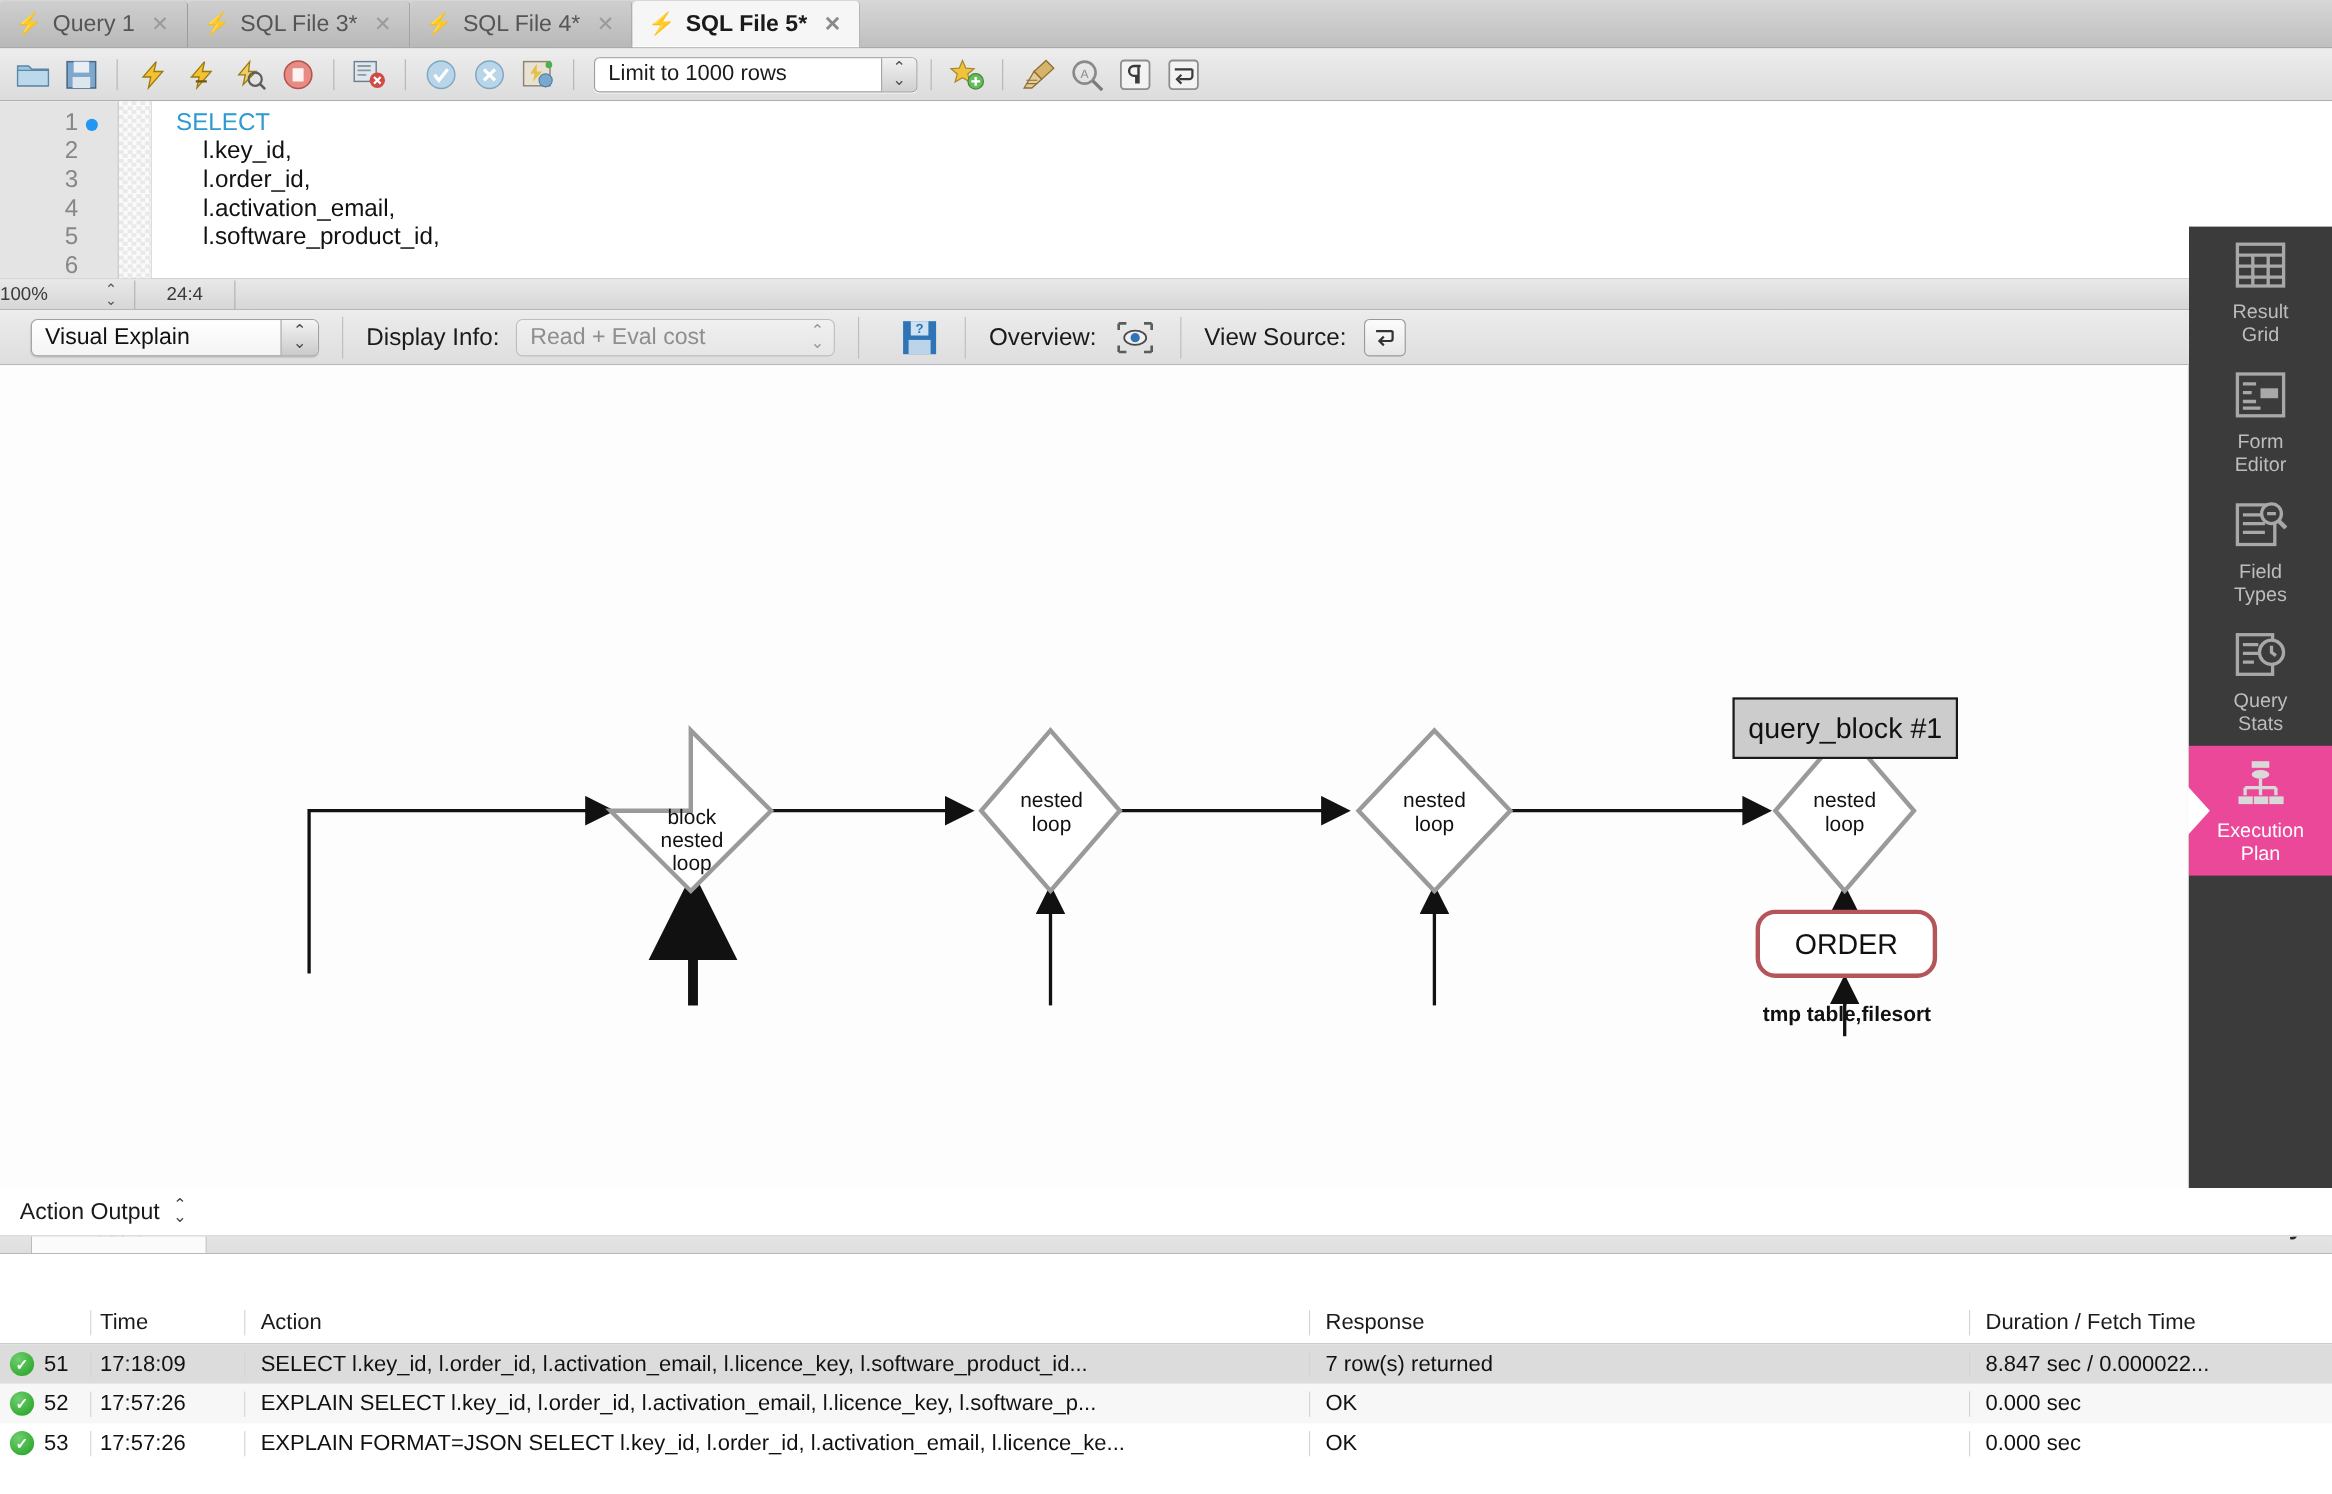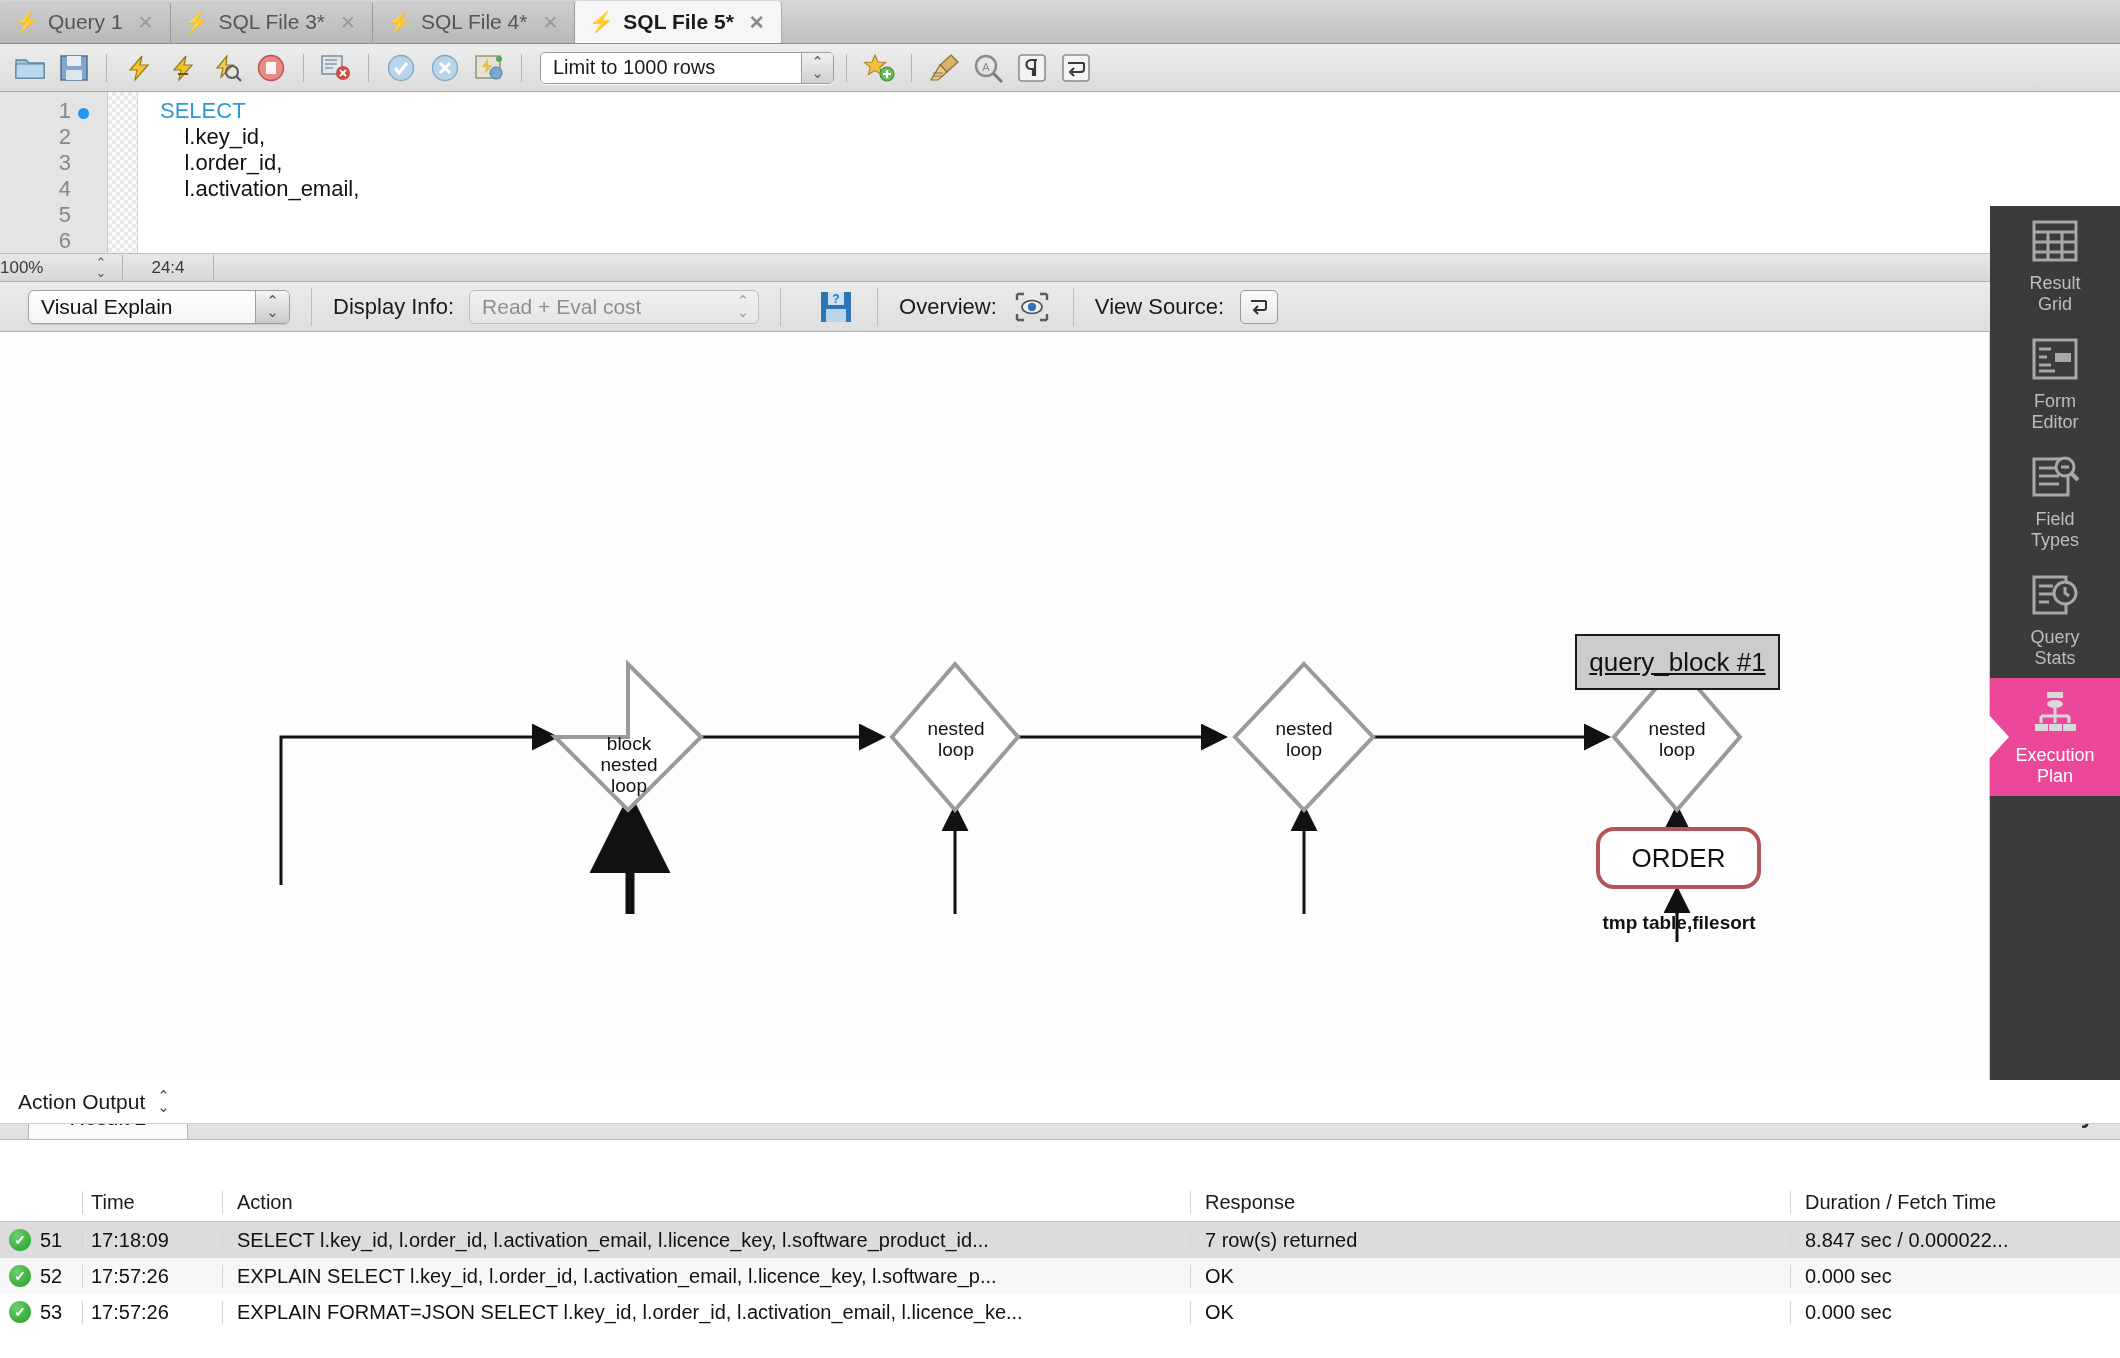--- a/index.html
+++ b/index.html
@@ -146,21 +146,21 @@
   
   .canvas {
     position:absolute; left:0; top:332px; width:1990px; height:756px;
     background:#fdfdfd; border-right:1px solid #cfcfcf; overflow:hidden;
   }
   .canvas svg { position:absolute; left:0; top:0; }
 
   .nodebox { position:absolute; }
   .qblock {
     background:#cccccc; border:2px solid #1a1a1a;
-    font-size:26px; color:#111; display:flex; align-items:center; justify-content:center;text-decoration:underline;
+    font-size:26px; color:#111; display:flex; align-items:center; justify-content:center;
   }
   .orderbox {
     background:#ffffff; border:4px solid #b4555b; border-radius:18px;
     font-size:26px; color:#111; display:flex; align-items:center; justify-content:center;
   }
   .caption { position:absolute; font-size:19px; font-weight:bold; color:#111; text-align:center; }
   .dmlabel {
     position:absolute; font-size:19px; color:#111; text-align:center; line-height:21px;
   }
 
@@ -392,20 +392,21 @@
       <div class="ln">4</div>
       <div class="ln">5</div>
       <div class="ln">6</div>
     </div>
     <div class="fold"></div>
     <div class="code">
       <div class="cl"><span class="kw">SELECT</span></div>
       <div class="cl">    l.key_id,</div>
       <div class="cl">    l.order_id,</div>
       <div class="cl">    l.activation_email,</div>
+      <div class="cl">    l.software_product_id,</div>
     </div>
   </div>
 
   <div class="estatus">
     <div class="zv">100%</div>
     <div class="zs">
         <span>⌃</span>
         <span>⌄</span>
       </div>
     <div class="vs"></div>

